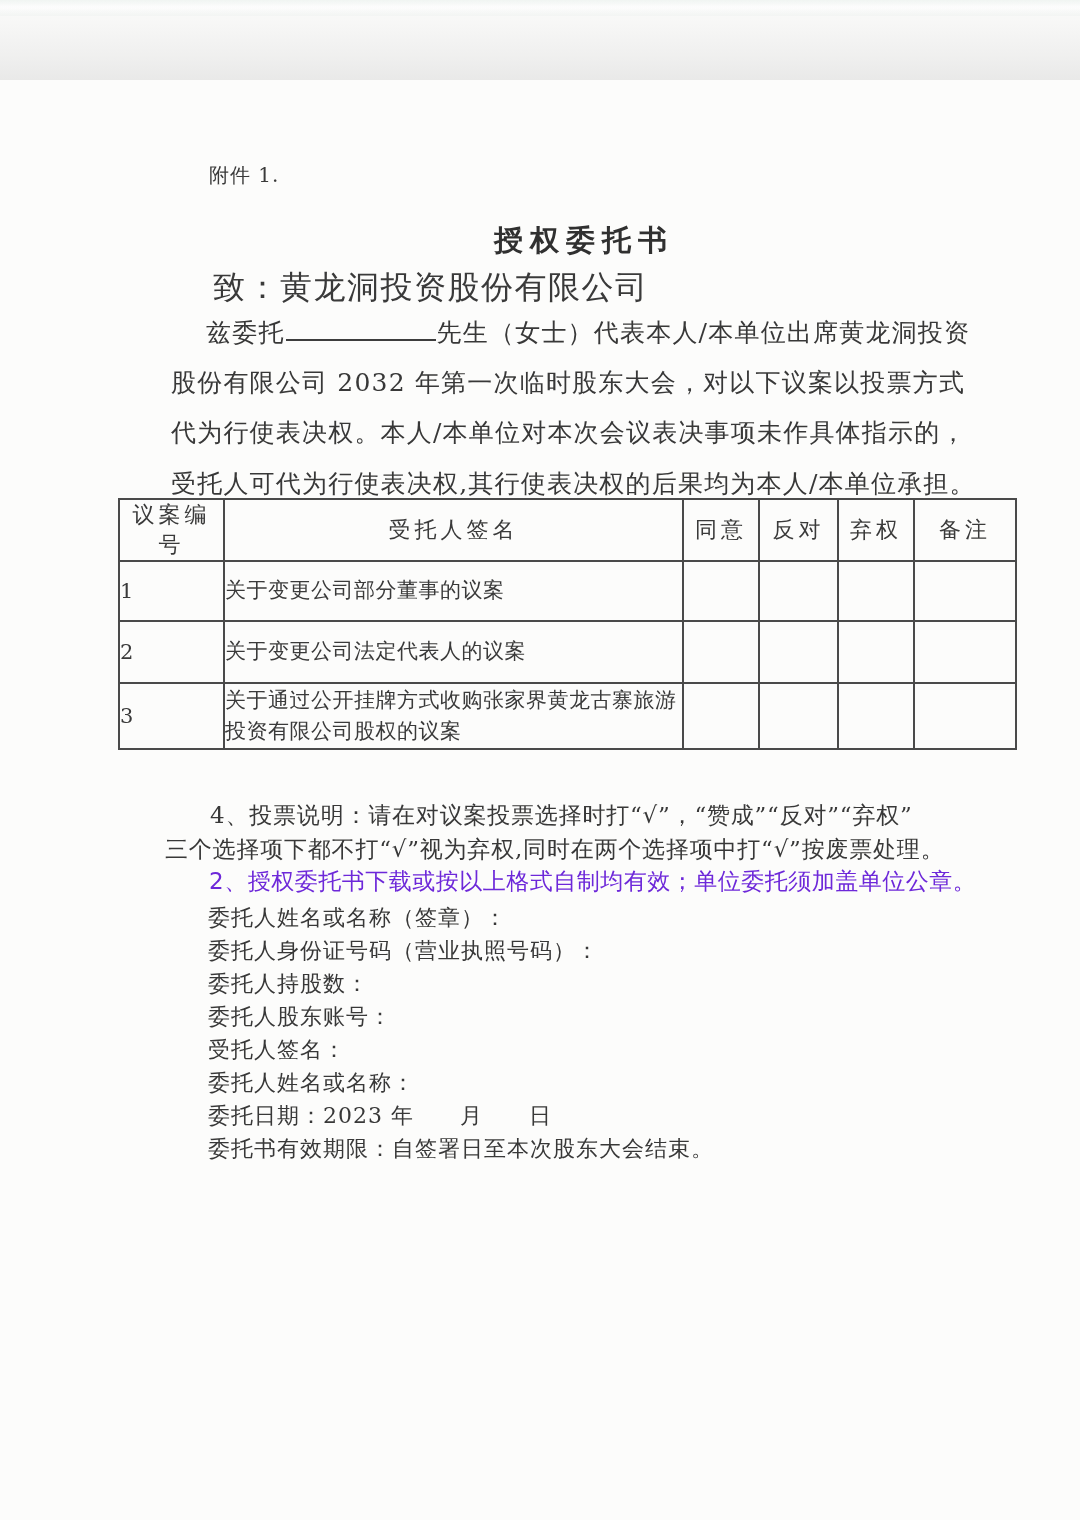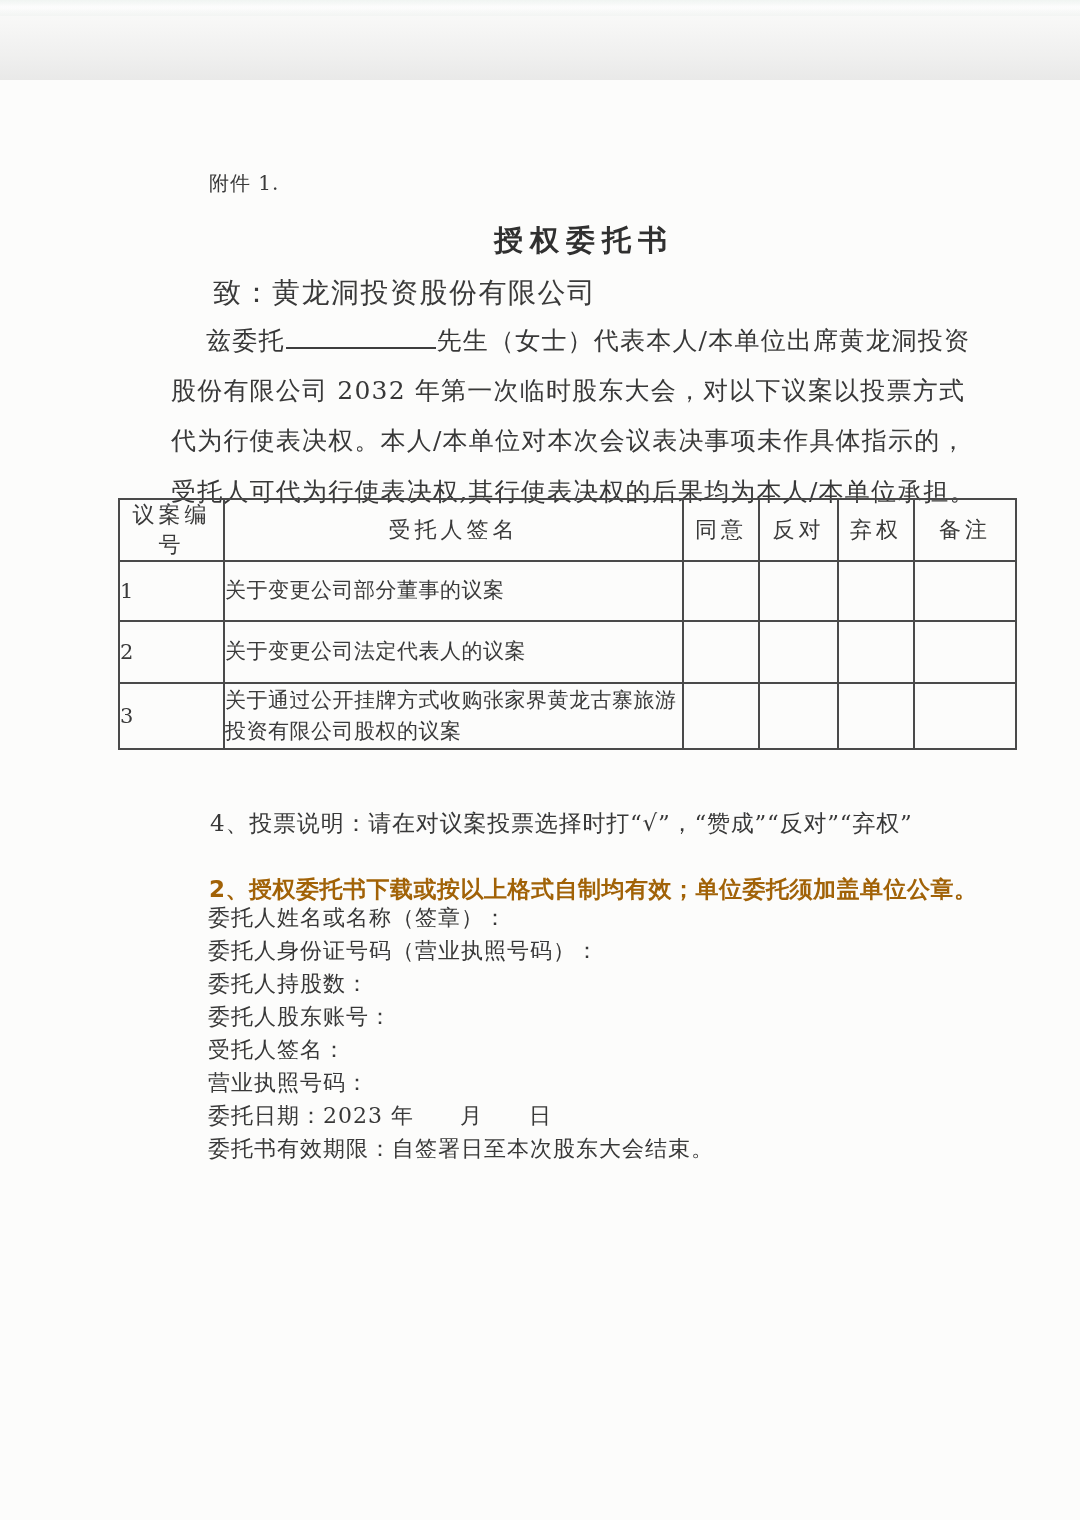--- a/index.html
+++ b/index.html
@@ -36,28 +36,28 @@
     background: repeating-linear-gradient(to right,
       rgba(160,160,160,0.00) 0 11px, rgba(160,160,160,0.04) 11px 13px);
   }
   .streaks-c {
     left: 65; top: 1180; width: 120px; height: 270;
     background: repeating-linear-gradient(to right,
       rgba(160,160,160,0.00) 0 14px, rgba(160,160,160,0.035) 14px 16px);
   }
 
   
-  .abs { position: absolute; white-space: nowrap; margin-top: 8px; }
+  .abs { position: absolute; white-space: nowrap; }
   .attachment { left: 209px; top: 162px; font-size: 20px; letter-spacing: 1px; }
   .doc-title {
     left: 478px; top: 205px; margin: 16px;
     font-size: 29px; font-weight: 600; letter-spacing: 7px;
     color: #303030;
   }
-  .addressee { left: 213px; top: 266px; font-size: 28px; letter-spacing: 1.5px; }
+  .addressee { left: 213px; top: 266px; font-size: 32px; letter-spacing: 1.5px; }
 
   .para-line { font-size: 25px; letter-spacing: 1.2px; color: #383838; }
   .pl1 { left: 206px; top: 316px; text-align: center; }
   .pl2 { left: 171px; top: 366px; }
   .pl3 { left: 171px; top: 416px; }
   .pl4 { left: 171px; top: 467px; }
   .blank-line {
     display: inline-block;
     width: 150px; height: 2px;
     border-bottom: 2px solid #3d3d3d;
@@ -101,24 +101,24 @@
     white-space: normal;
   }
 
   
   .note { font-size: 23px; letter-spacing: 0.8px; color: #383838; }
   .note-1 { left: 210px; top: 800px; }
   .note-2 { left: 165px; top: 834px; }
   .note-3 {
     left: 209px; top: 866px;
     font-family: "DejaVu Sans", "Liberation Sans", sans-serif;
-    font-weight: bold;
+    font-weight: normal;
     font-size: 23px;
     letter-spacing: 0.5px;
-    color: #a16207;
+    color: #6d28d9;
   }
 
   
   .fields { position: absolute; left: 208px; top: 901px; }
   .field {
     height: 33px;
     line-height: 33px;
     font-size: 22px;
     letter-spacing: 1px;
     white-space: nowrap;
@@ -184,26 +184,27 @@
         <td class="cell-item">关于通过公开挂牌方式收购张家界黄龙古寨旅游投资有限公司股权的议案</td>
         <td></td>
         <td></td>
         <td></td>
         <td></td>
       </tr>
     </tbody>
   </table>
 
   <div class="abs note note-1">4、投票说明：请在对议案投票选择时打“√”，“赞成”“反对”“弃权”</div>
+  <div class="abs note note-2">三个选择项下都不打“√”视为弃权,同时在两个选择项中打“√”按废票处理。</div>
   <div class="abs note-3 abs2" style="position:absolute;white-space:nowrap;">2、授权委托书下载或按以上格式自制均有效；单位委托须加盖单位公章。</div>
 
   <div class="fields">
     <div class="field">委托人姓名或名称（签章）：</div>
     <div class="field">委托人身份证号码（营业执照号码）：</div>
     <div class="field">委托人持股数：</div>
     <div class="field">委托人股东账号：</div>
     <div class="field">受托人签名：</div>
-    <div class="field">营业执照号码：</div>
+    <div class="field">委托人姓名或名称：</div>
     <div class="field">委托日期：2023 年　　月　　日</div>
     <div class="field">委托书有效期限：自签署日至本次股东大会结束。</div>
   </div>
 
 </div>
 
 </body></html>

